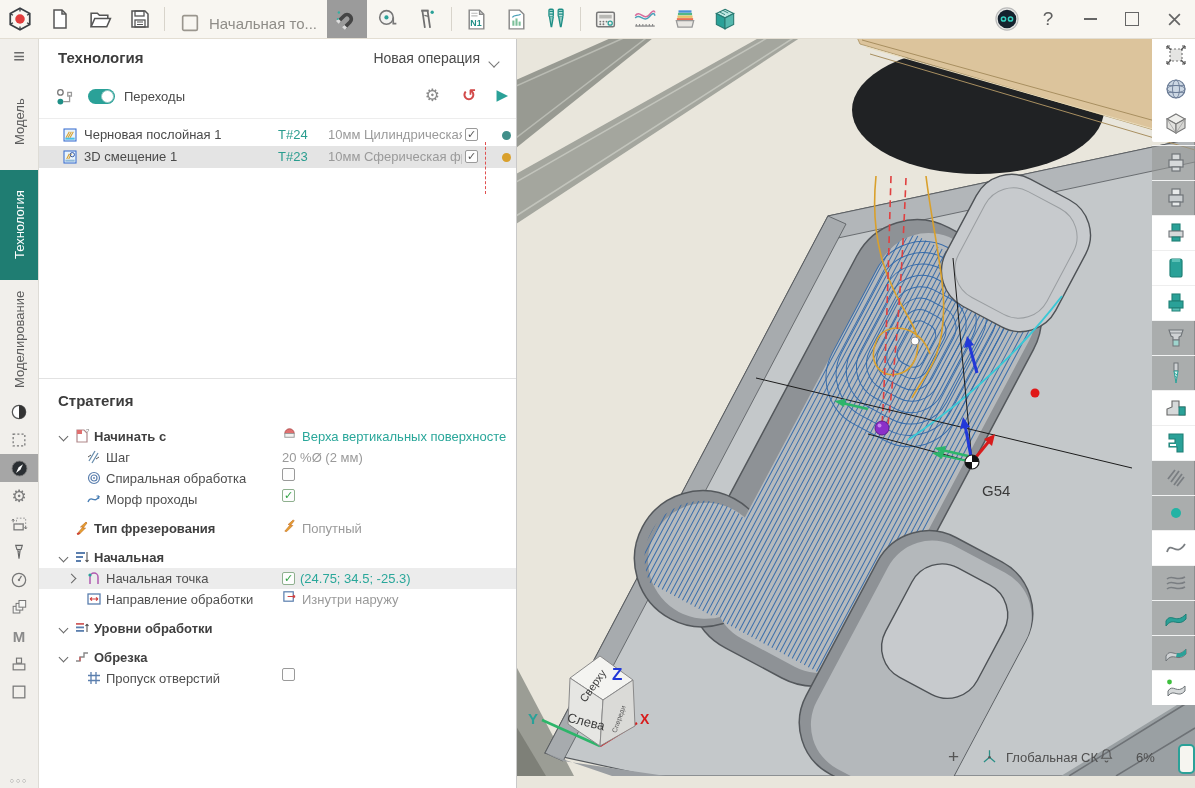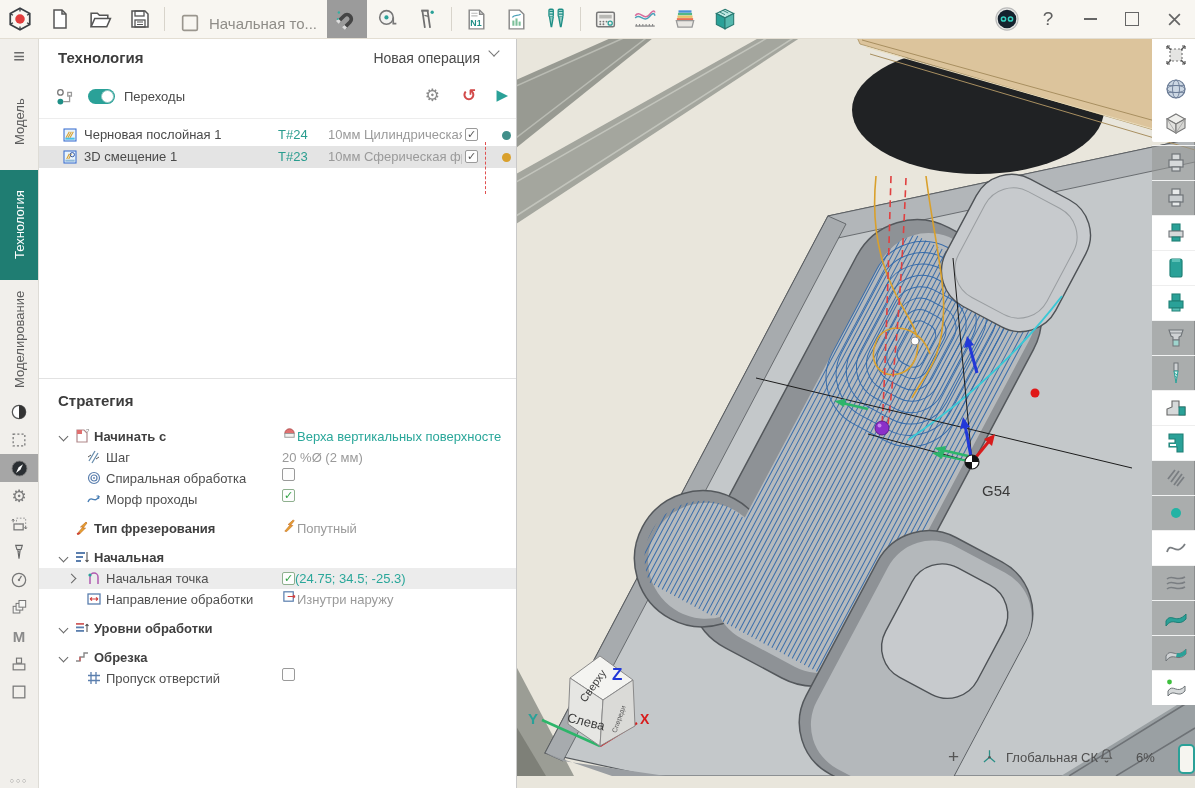--- a/index.html
+++ b/index.html
@@ -23,21 +23,21 @@
   .strip .menu{height:36px;display:flex;align-items:center;justify-content:center;font-size:20px;color:#6a6a6a;width:100%;}
   .vtab{writing-mode:vertical-rl;transform:rotate(180deg);font-size:13px;color:#5c5c5c;display:flex;align-items:center;justify-content:center;width:38px;}
   .vtab.active{background:#1f7d72;color:#fff;}
   .sic20{width:38px;height:28px;display:flex;align-items:center;justify-content:center;color:#7c7c7c;}
   .sic20.active{background:#a6a6a6;}
   .strip .dots{margin-top:auto;margin-bottom:4px;font-size:7px;color:#8a8a8a;letter-spacing:2px;}
   
   .panel{position:absolute;left:38px;top:38px;width:478px;bottom:0;background:#fff;border-right:1px solid #c9c9c9;z-index:20;font-size:13px;color:#4a4a4a;}
   .p-head{position:absolute;left:0;top:0;right:0;height:40px;}
   .p-title{position:absolute;left:20px;top:11px;font-size:15px;font-weight:bold;color:#3c3c3c;}
-  .p-newop{position:absolute;right:18px;top:12px;font-size:14px;color:#4a4a4a;display:flex;align-items:flex-start;gap:10px;}
+  .p-newop{position:absolute;right:18px;top:12px;font-size:14px;color:#4a4a4a;display:flex;align-items:flex-end;gap:10px;}
   .chev{width:7px;height:7px;border-left:1.5px solid #777;border-bottom:1.5px solid #777;transform:rotate(-45deg);margin-top:-3px;}
   .p-toggle-row{position:absolute;left:0;top:42px;right:0;height:34px;}
   .node-ic{position:absolute;left:16px;top:6px;}
   .tgl{position:absolute;left:50px;top:9px;width:27px;height:15px;border-radius:8px;background:#2aa198;}
   .tgl::after{content:"";position:absolute;right:1px;top:1px;width:13px;height:13px;border-radius:50%;background:#fff;border:1px solid #8fc7c2;box-sizing:border-box;}
   .tgl-lbl{position:absolute;left:86px;top:9px;color:#4a4a4a;}
   .gear-b{position:absolute;right:76px;top:5px;font-size:17px;color:#8a8a8a;}
   .sync-b{position:absolute;right:40px;top:5px;font-size:17px;font-weight:bold;color:#d24a4a;transform:scaleX(-1);}
   .play-b{position:absolute;right:8px;top:6px;font-size:15px;color:#2aa198;}
   .hline1{position:absolute;left:0;right:0;top:80px;height:1px;background:#ededed;}
@@ -64,21 +64,21 @@
   .srow{position:relative;height:21px;line-height:21px;}
   .srow.gap{margin-top:8px;}
   .srow.hl{background:#ececec;}
   .scaret{position:absolute;left:22px;top:7px;width:6px;height:6px;border-left:1.4px solid #666;border-bottom:1.4px solid #666;transform:rotate(-45deg);}
   .scaret.r{transform:rotate(-135deg);left:24px;}
   .sic{position:absolute;left:36px;top:2px;width:16px;height:16px;}
   .srow.child .sic{left:48px;}
   .slbl{position:absolute;left:56px;color:#4f4f4f;white-space:nowrap;}
   .srow.child .slbl{left:68px;}
   .srow.b .slbl{font-weight:bold;color:#3f3f3f;}
-  .sval{position:absolute;left:244px;display:flex;align-items:center;white-space:nowrap;}
+  .sval{position:absolute;left:244px;display:flex;align-items:center;gap:5px;white-space:nowrap;}
   .sval .t{color:#9a9a9a;}
   .sval .teal{color:#2aa79a;}
   .sval .blue{color:#4a52c8;}
   .sval .cb{position:relative;left:0;top:0;display:inline-block;color:#2fa342;}
   .sval .cb.on{border-color:#8fb08f;}
   
   .vp{position:absolute;left:516px;top:26px;width:684px;height:750px;background:#e9e6dc;z-index:10;}
   .vp svg.scene{position:absolute;left:0;top:0;}
   
   .rtb{position:absolute;right:0;top:10px;width:48px;z-index:15;display:flex;flex-direction:column;align-items:stretch;}

